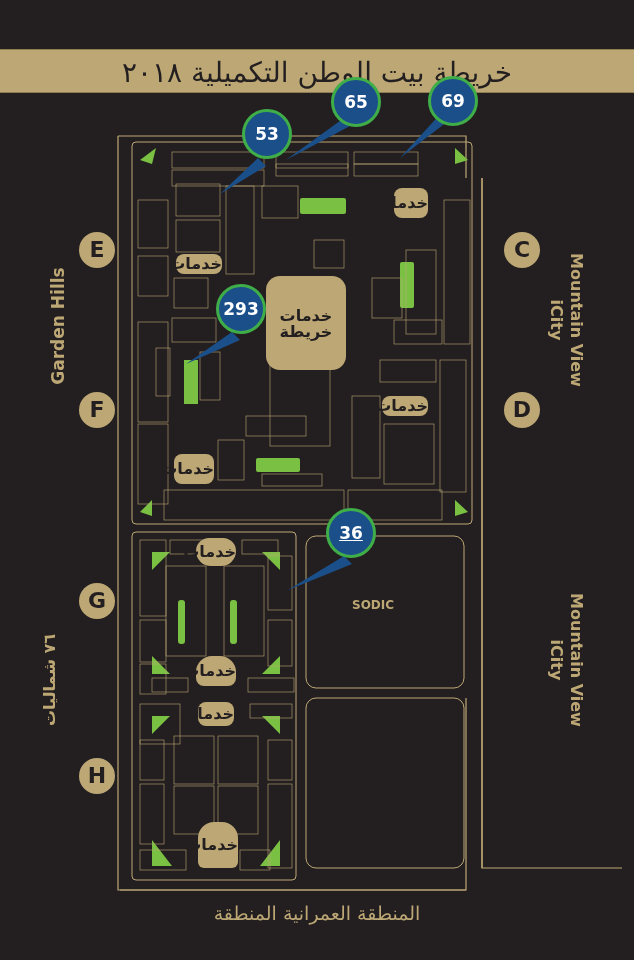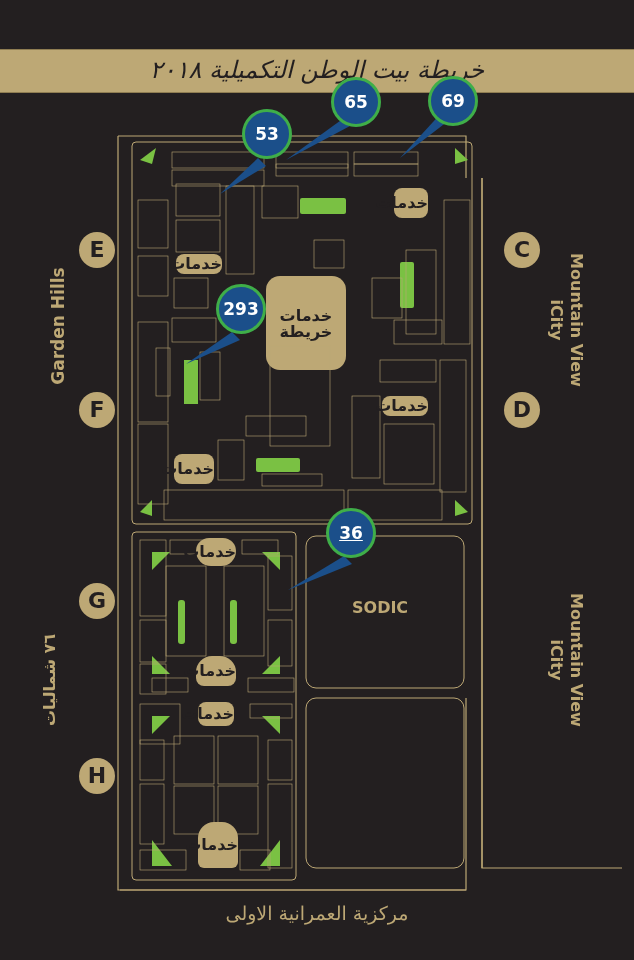--- a/index.html
+++ b/index.html
@@ -1,25 +1,25 @@
 <!DOCTYPE html>
 <html><head>
 <meta charset="utf-8">
 <style>
   html,body{margin:0;padding:0;background:#231f20;}
   body{width:634px;height:960px;position:relative;overflow:hidden;font-family:"DejaVu Sans",sans-serif;}
   .banner{position:absolute;left:0;top:49px;width:634px;height:42px;background:#bda875;border-top:1px solid #8f7d52;border-bottom:1px solid #8f7d52;}
-  .banner-title{position:absolute;left:0;right:0;top:6px;text-align:center;font-family:"DejaVu Serif",serif;font-size:24px;color:#231f20;direction:rtl;font-style:italic;}
+  .banner-title{position:absolute;left:0;right:0;top:6px;text-align:center;font-family:"DejaVu Serif",serif;font-size:28px;color:#231f20;direction:rtl;}
   svg{position:absolute;left:0;top:0;}
   .side-label{position:absolute;color:#bda875;font-weight:bold;font-family:"DejaVu Sans",sans-serif;white-space:nowrap;text-align:center;line-height:20px;}
   .letter{position:absolute;width:36px;height:36px;border-radius:50%;background:#bda875;color:#231f20;font-weight:bold;font-size:22px;text-align:center;line-height:36px;font-family:"DejaVu Sans",sans-serif;}
   .bottom-title{position:absolute;left:0;right:0;top:902px;text-align:center;font-family:"DejaVu Serif",serif;font-size:19px;color:#bda875;direction:rtl;}
   .pin{position:absolute;width:44px;height:44px;border-radius:50%;background:#1b4f8a;border:3px solid #3fae49;color:#fff;font-weight:bold;font-size:17px;text-align:center;line-height:44px;font-family:"DejaVu Sans",sans-serif;box-sizing:content-box;}
   .svc{position:absolute;background:#bda875;color:#231f20;font-size:16px;font-weight:bold;text-align:center;border-radius:8px;direction:rtl;font-family:"DejaVu Sans",sans-serif;}
-  .sodic{position:absolute;left:352px;top:598px;color:#bda875;font-weight:bold;font-size:16px;font-family:"DejaVu Sans",sans-serif;}
+  .sodic{position:absolute;left:352px;top:598px;color:#bda875;font-weight:bold;font-size:12px;font-family:"DejaVu Sans",sans-serif;}
 </style>
 </head>
 <body>
 
 <div class="banner">
   <div class="banner-title">خريطة بيت الوطن التكميلية ٢٠١٨</div>
 </div>
 
 <svg width="634" height="960">
 
@@ -159,13 +159,13 @@
   <div>Mountain View</div>
   <div>iCity</div>
 </div>
 
 <div class="pin" style="left:242px;top:109px;">53</div>
 <div class="pin" style="left:331px;top:77px;">65</div>
 <div class="pin" style="left:428px;top:76px;">69</div>
 <div class="pin" style="left:216px;top:284px;">293</div>
 <div class="pin" style="left:326px;top:508px;text-decoration:underline;">36</div>
 
-<div class="bottom-title">مركزية العمرانية الاولى</div>
+<div class="bottom-title">المنطقة العمرانية المنطقة</div>
 
 </body></html>

